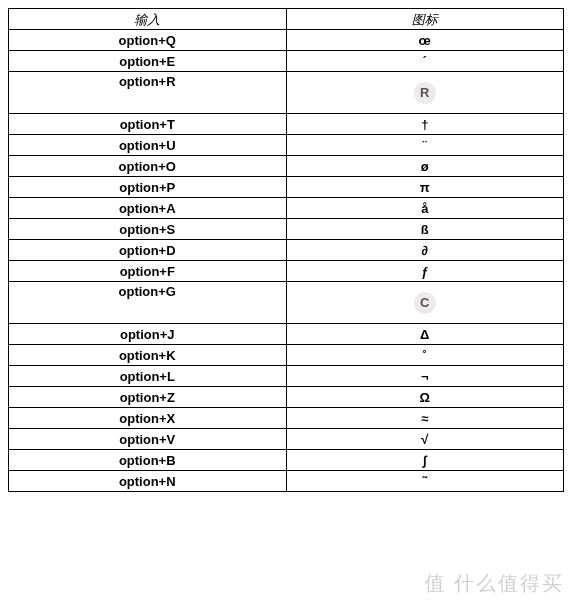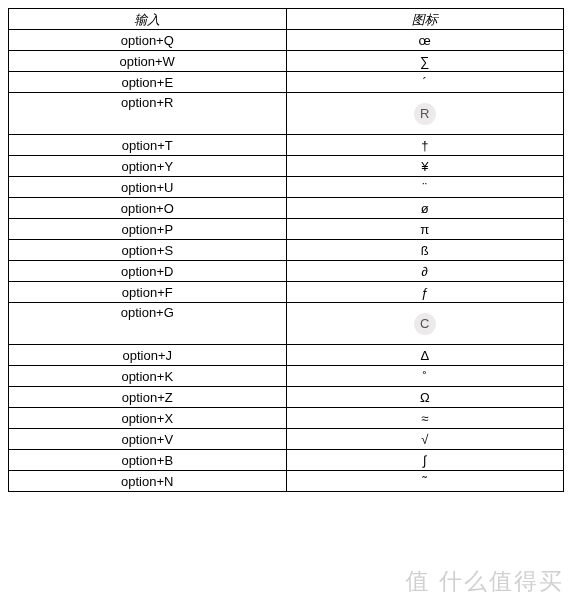--- a/index.html
+++ b/index.html
@@ -21,20 +21,21 @@
       table-layout: fixed;
     }
     th, td {
       border: 1px solid #000;
       text-align: center;
       font-size: 13px;
       vertical-align: middle;
       height: 21px;
       padding: 0;
       line-height: 1;
+      font-weight: bold;
     }
     th {
       font-weight: normal;
       font-style: italic;
     }
     td.tall {
       height: 42px;
     }
     td.tall .circled {
       display: inline-block;
@@ -43,21 +44,21 @@
       line-height: 22px;
       border-radius: 50%;
       background: #eceaea;
       font-size: 13px;
       color: #555;
     }
     .watermark {
       position: absolute;
       right: 8px;
       bottom: 6px;
-      font-size: 23px;
+      font-size: 20px;
       color: rgba(120,120,120,0.35);
       letter-spacing: 2px;
       pointer-events: none;
       font-family: "Microsoft YaHei", sans-serif;
     }
   </style>
 </head>
 <body>
 
 <table>
@@ -66,50 +67,46 @@
       <th>输入</th>
       <th>图标</th>
     </tr>
   </thead>
   <tbody id="tbody">
   <tr>
         <td>option+Q</td>
         <td>œ</td>
       </tr>
       <tr>
-        <td>option+W</td>
-        <td>∑</td>
-      </tr>
-      <tr>
         <td>option+E</td>
         <td>´</td>
       </tr>
       <tr>
         <td class="tall" style="vertical-align: top; padding-top: 3px; margin-left: 39px;">option+R</td>
         <td class="tall"><span class="circled">R</span></td>
       </tr>
       <tr>
         <td>option+T</td>
         <td>†</td>
       </tr>
       <tr>
-        <td>option+Y</td>
-        <td>¥</td>
-      </tr>
-      <tr>
         <td>option+U</td>
         <td>¨</td>
       </tr>
       <tr>
         <td>option+O</td>
         <td>ø</td>
       </tr>
       <tr>
         <td>option+P</td>
         <td>π</td>
+      </tr>
+      <tr>
+        <td>option+A</td>
+        <td>å</td>
       </tr>
       <tr>
         <td>option+S</td>
         <td>ß</td>
       </tr>
       <tr>
         <td>option+D</td>
         <td>∂</td>
       </tr>
       <tr>
@@ -120,20 +117,24 @@
         <td class="tall" style="vertical-align: top; padding-top: 3px; margin-top: 48px;">option+G</td>
         <td class="tall"><span class="circled">C</span></td>
       </tr>
       <tr>
         <td>option+J</td>
         <td>Δ</td>
       </tr>
       <tr>
         <td>option+K</td>
         <td>˚</td>
+      </tr>
+      <tr>
+        <td>option+L</td>
+        <td>¬</td>
       </tr>
       <tr>
         <td>option+Z</td>
         <td>Ω</td>
       </tr>
       <tr>
         <td>option+X</td>
         <td>≈</td>
       </tr>
       <tr>

